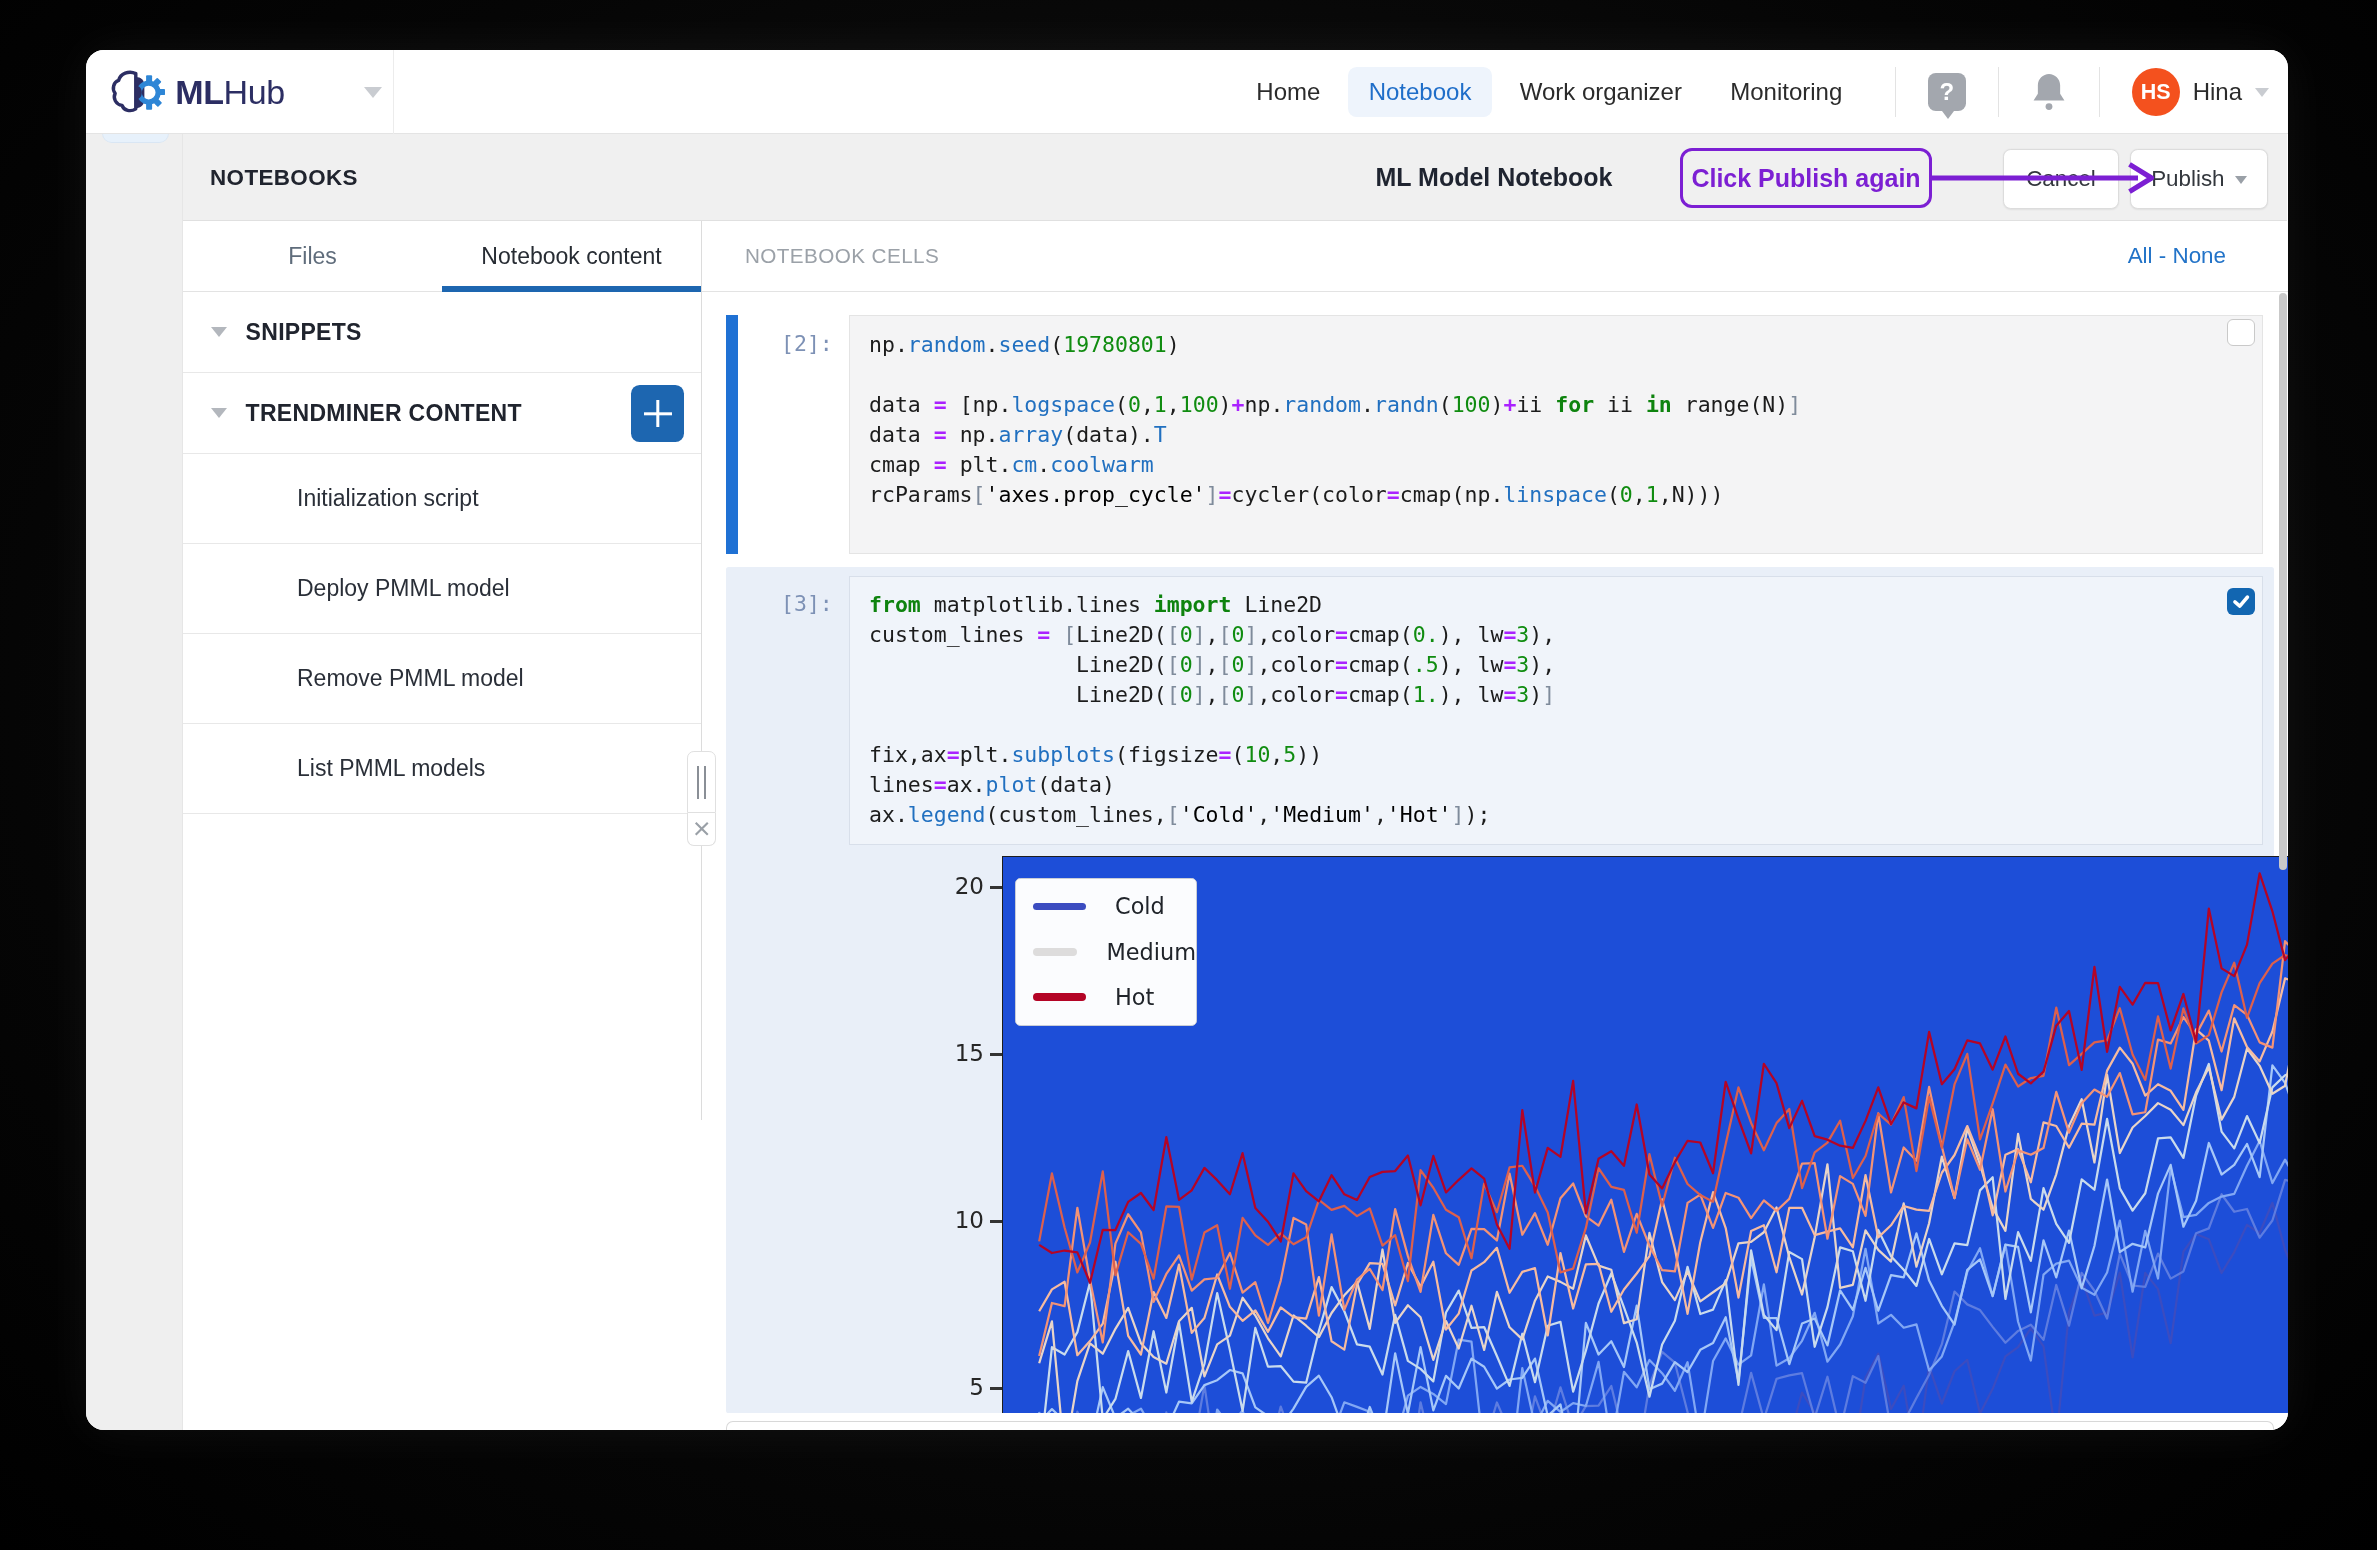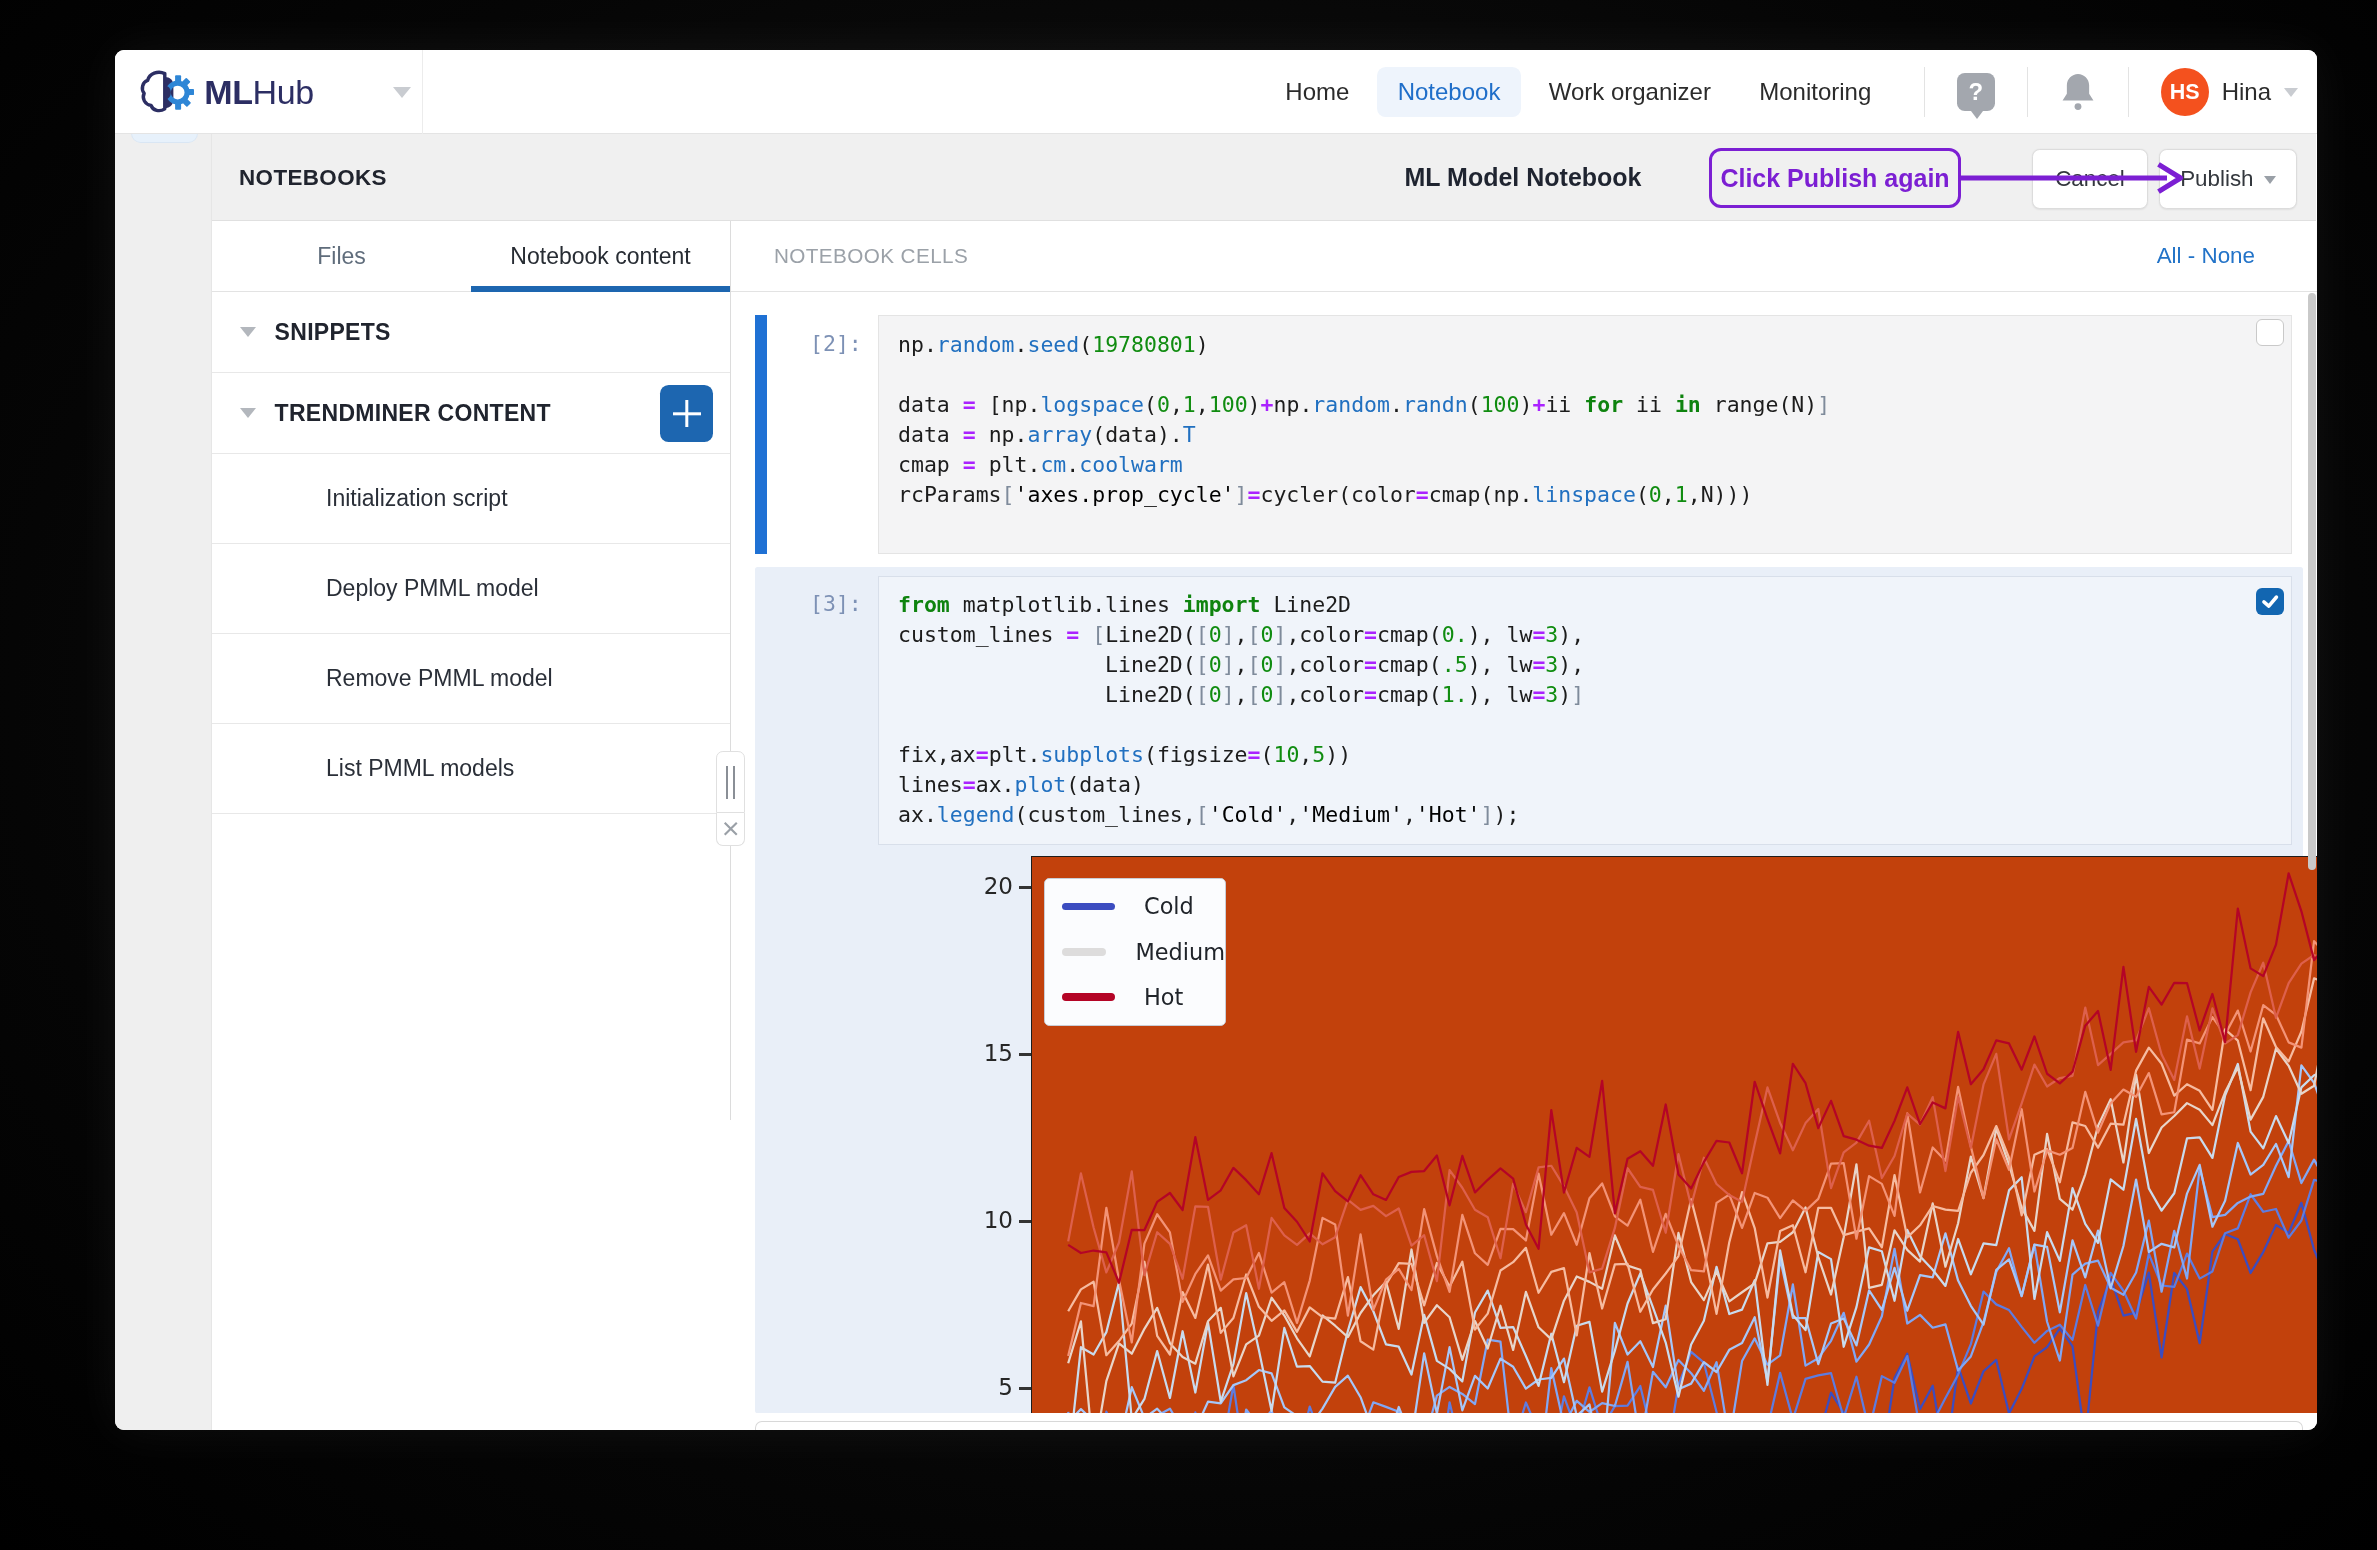--- a/index.html
+++ b/index.html
@@ -1,21 +1,21 @@
 <!DOCTYPE html>
 <html style="font-size:13.8px"><head>
 <meta charset="utf-8">
 <style>
   * { margin:0; padding:0; box-sizing:border-box; }
   html,body { width:2377px; height:1551px; }
   body { background: radial-gradient(ellipse at 50% 45%, #161616 0%, #050505 70%, #000 100%);
          font-family:"Liberation Sans", sans-serif; }
   .window { position:absolute; left:86px; top:50px; width:2202px; height:1380px;
-            background:#fff; border-radius:9px; overflow:hidden;
-            box-shadow:0 0 52px rgba(255,255,255,0.06);margin-left:29px; }
+            background:#fff; border-radius:18px; overflow:hidden;
+            box-shadow:0 0 52px rgba(255,255,255,0.06); }
 
   
   .header { position:absolute; left:0; top:0; width:2202px; height:84px; background:#fff;
             border-bottom:0.9px solid #e4e4e4; z-index:10; }
   .logo-wrap { position:absolute; left:24px; top:0; height:84px; display:flex; align-items:center; }
   .logo-text { margin-left:10.3px; font-size:34px; color:#2c2e63; letter-spacing:-0.4px; }
   .logo-text .b { font-weight:800; }
   .logo-text .l { font-weight:300; }
   .logo-caret { margin-left:79px; width:0; height:0; border-left:9.5px solid transparent;
                 border-right:9.5px solid transparent; border-top:11.2px solid #c9ccd1; }
@@ -123,21 +123,21 @@
   .tok-b { color:#7f8b9b; }
   .cellbox { position:absolute; left:1501px; width:27.6px; height:27.6px; border-radius:6px; cursor:pointer; }
   .cellbox.unchecked { top:6.9px; background:#fff; border:1.7px solid #c9c9c9; }
   .cellbox.checked { top:20.7px; background:#1266b1; display:flex; align-items:center; justify-content:center; }
 
   
   .fig-tick-label { position:absolute; width:103px; left:155px; text-align:right; font-family:"DejaVu Sans", sans-serif;
                     font-size:23px; color:#262626; height:29px; line-height:29px; }
   .fig-tick-dash { position:absolute; left:264px; width:12px; height:2.6px; background:#333; }
   .figure { position:absolute; left:276px; top:289px; width:1334px; height:557px;
-            border:1.7px solid #1d1d1d; border-bottom:none; background:#c2410c; overflow:hidden; }
+            border:1.7px solid #1d1d1d; border-bottom:none; background:#1d4ed8; overflow:hidden; }
   .legend { position:absolute; left:12px; top:20.7px; width:182px; height:148px; background:#fbfcfe;
             border:0.9px solid #c9cdd6; border-radius:5.2px; display:flex; flex-direction:column;
             justify-content:space-around; padding:5.2px 0; }
   .legend-row { display:flex; align-items:center; }
   .legend-swatch { margin-left:17px; width:53px; height:7.8px; border-radius:3.9px; }
   .legend-label { margin-left:29px; font-family:"DejaVu Sans", sans-serif; font-size:22.4px; color:#20242a; }
 
   .next-cell-strip { position:absolute; left:24px; top:1130px; width:1548px; height:12px; background:#fff;
                      border:0.9px solid #d8d8d8; border-bottom:none; border-radius:6.9px 6.9px 0 0; }
 </style>

